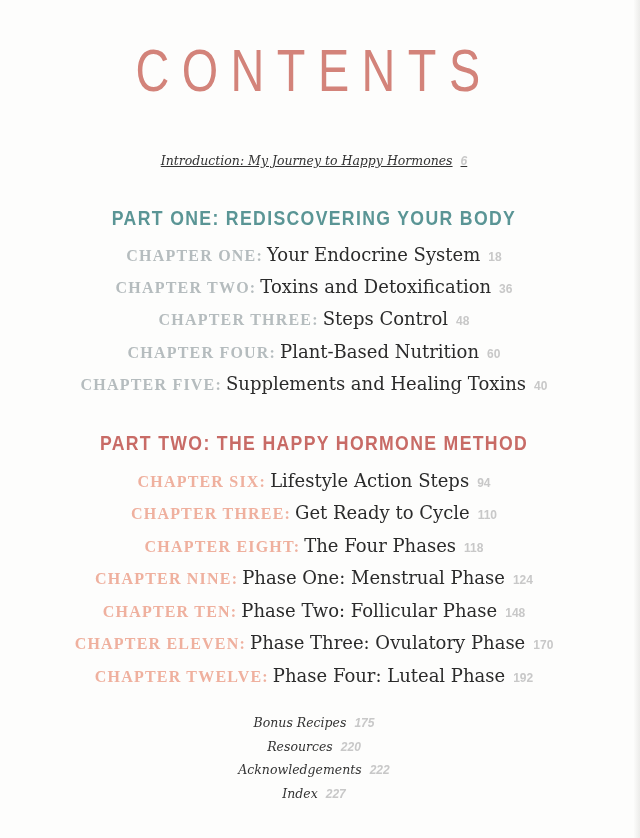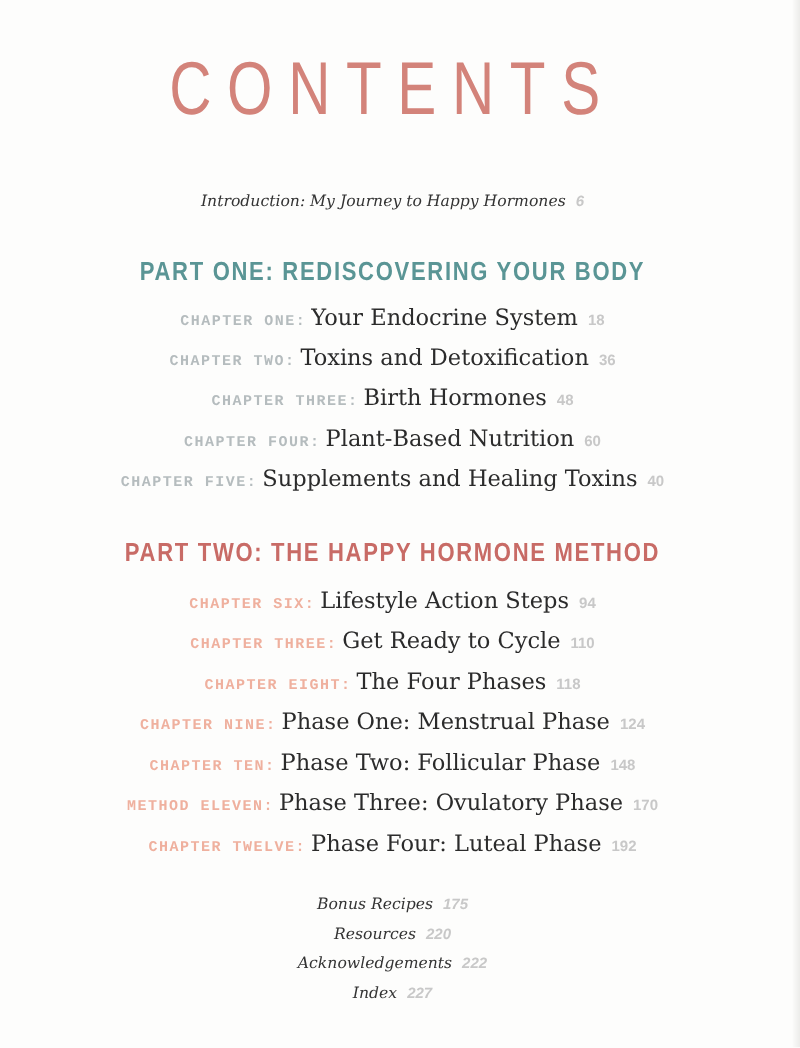--- a/index.html
+++ b/index.html
@@ -24,40 +24,40 @@
     transform-origin: 314px 0;
     line-height: 70px;
   }
   .row {
     position: absolute; left: 0; width: 628px; text-align: center;
     white-space: nowrap;
   }
   .intro {
     top: 153px;
     font-family: "DejaVu Serif", serif; font-style: italic;
-    font-size: 12.5px; color: #333;
+    font-size: 12.5px; color: #333; text-decoration: underline;
   }
   .pg {
     font-family: "Liberation Sans", sans-serif;
     font-weight: bold; font-size: 12px; color: #c8c8c8;
     margin-left: 8px;
   }
   .part-heading {
     font-family: "Liberation Sans", sans-serif; font-weight: bold;
     font-size: 21px; letter-spacing: 1.6px;
     transform: scaleX(0.84); transform-origin: 314px 0;
   }
   .part-one { top: 206px; color: #5a9595; }
   .part-two { top: 431px; color: #c86b66; }
   .chap {
     font-size: 15px; color: #2b2b2b;
   }
   .chap .lbl {
-    font-family: Liberation Mono, monospace; font-weight: bold;
-    font-size: 12px; letter-spacing: 1.2px;
+    font-family: Liberation Serif, serif; font-weight: bold;
+    font-size: 16px; letter-spacing: 1.2px;
     margin-right: 4px;
     text-align: right;
   }
   .p1 .lbl { color: #b5bcbe; }
   .p2 .lbl { color: #efb09e; }
   .chap .ttl { font-family: "DejaVu Serif", serif; font-size: 18px; }
   .back {
     font-family: "DejaVu Serif", serif; font-style: italic;
     font-size: 12.5px; color: #333;
   }
@@ -75,21 +75,21 @@
 
 <div class="row part-heading part-one">PART ONE: REDISCOVERING YOUR BODY</div>
 
 <div class="row chap p1" style="top:244px">
   <span class="lbl">CHAPTER ONE:</span><span class="ttl">Your Endocrine System</span><span class="pg">18</span>
 </div>
 <div class="row chap p1" style="top:276px">
   <span class="lbl">CHAPTER TWO:</span><span class="ttl">Toxins and Detoxification</span><span class="pg">36</span>
 </div>
 <div class="row chap p1" style="top:308px">
-  <span class="lbl">CHAPTER THREE:</span><span class="ttl">Birth Hormones</span><span class="pg">48</span>
+  <span class="lbl">CHAPTER THREE:</span><span class="ttl">Steps Control</span><span class="pg">48</span>
 </div>
 <div class="row chap p1" style="top:341px">
   <span class="lbl">CHAPTER FOUR:</span><span class="ttl">Plant-Based Nutrition</span><span class="pg">60</span>
 </div>
 <div class="row chap p1" style="top:373px">
   <span class="lbl">CHAPTER FIVE:</span><span class="ttl">Supplements and Healing Toxins</span><span class="pg">40</span>
 </div>
 
 <div class="row part-heading part-two">PART TWO: THE HAPPY HORMONE METHOD</div>
 
@@ -102,21 +102,21 @@
 <div class="row chap p2" style="top:535px">
   <span class="lbl">CHAPTER EIGHT:</span><span class="ttl">The Four Phases</span><span class="pg">118</span>
 </div>
 <div class="row chap p2" style="top:567px">
   <span class="lbl">CHAPTER NINE:</span><span class="ttl">Phase One: Menstrual Phase</span><span class="pg">124</span>
 </div>
 <div class="row chap p2" style="top:600px">
   <span class="lbl">CHAPTER TEN:</span><span class="ttl">Phase Two: Follicular Phase</span><span class="pg">148</span>
 </div>
 <div class="row chap p2" style="top:632px">
-  <span class="lbl">METHOD ELEVEN:</span><span class="ttl">Phase Three: Ovulatory Phase</span><span class="pg">170</span>
+  <span class="lbl">CHAPTER ELEVEN:</span><span class="ttl">Phase Three: Ovulatory Phase</span><span class="pg">170</span>
 </div>
 <div class="row chap p2" style="top:665px">
   <span class="lbl">CHAPTER TWELVE:</span><span class="ttl">Phase Four: Luteal Phase</span><span class="pg">192</span>
 </div>
 
 <div class="row back" style="top:715px">
   <span>Bonus Recipes</span><span class="pg">175</span>
 </div>
 <div class="row back" style="top:739px">
   <span>Resources</span><span class="pg">220</span>

